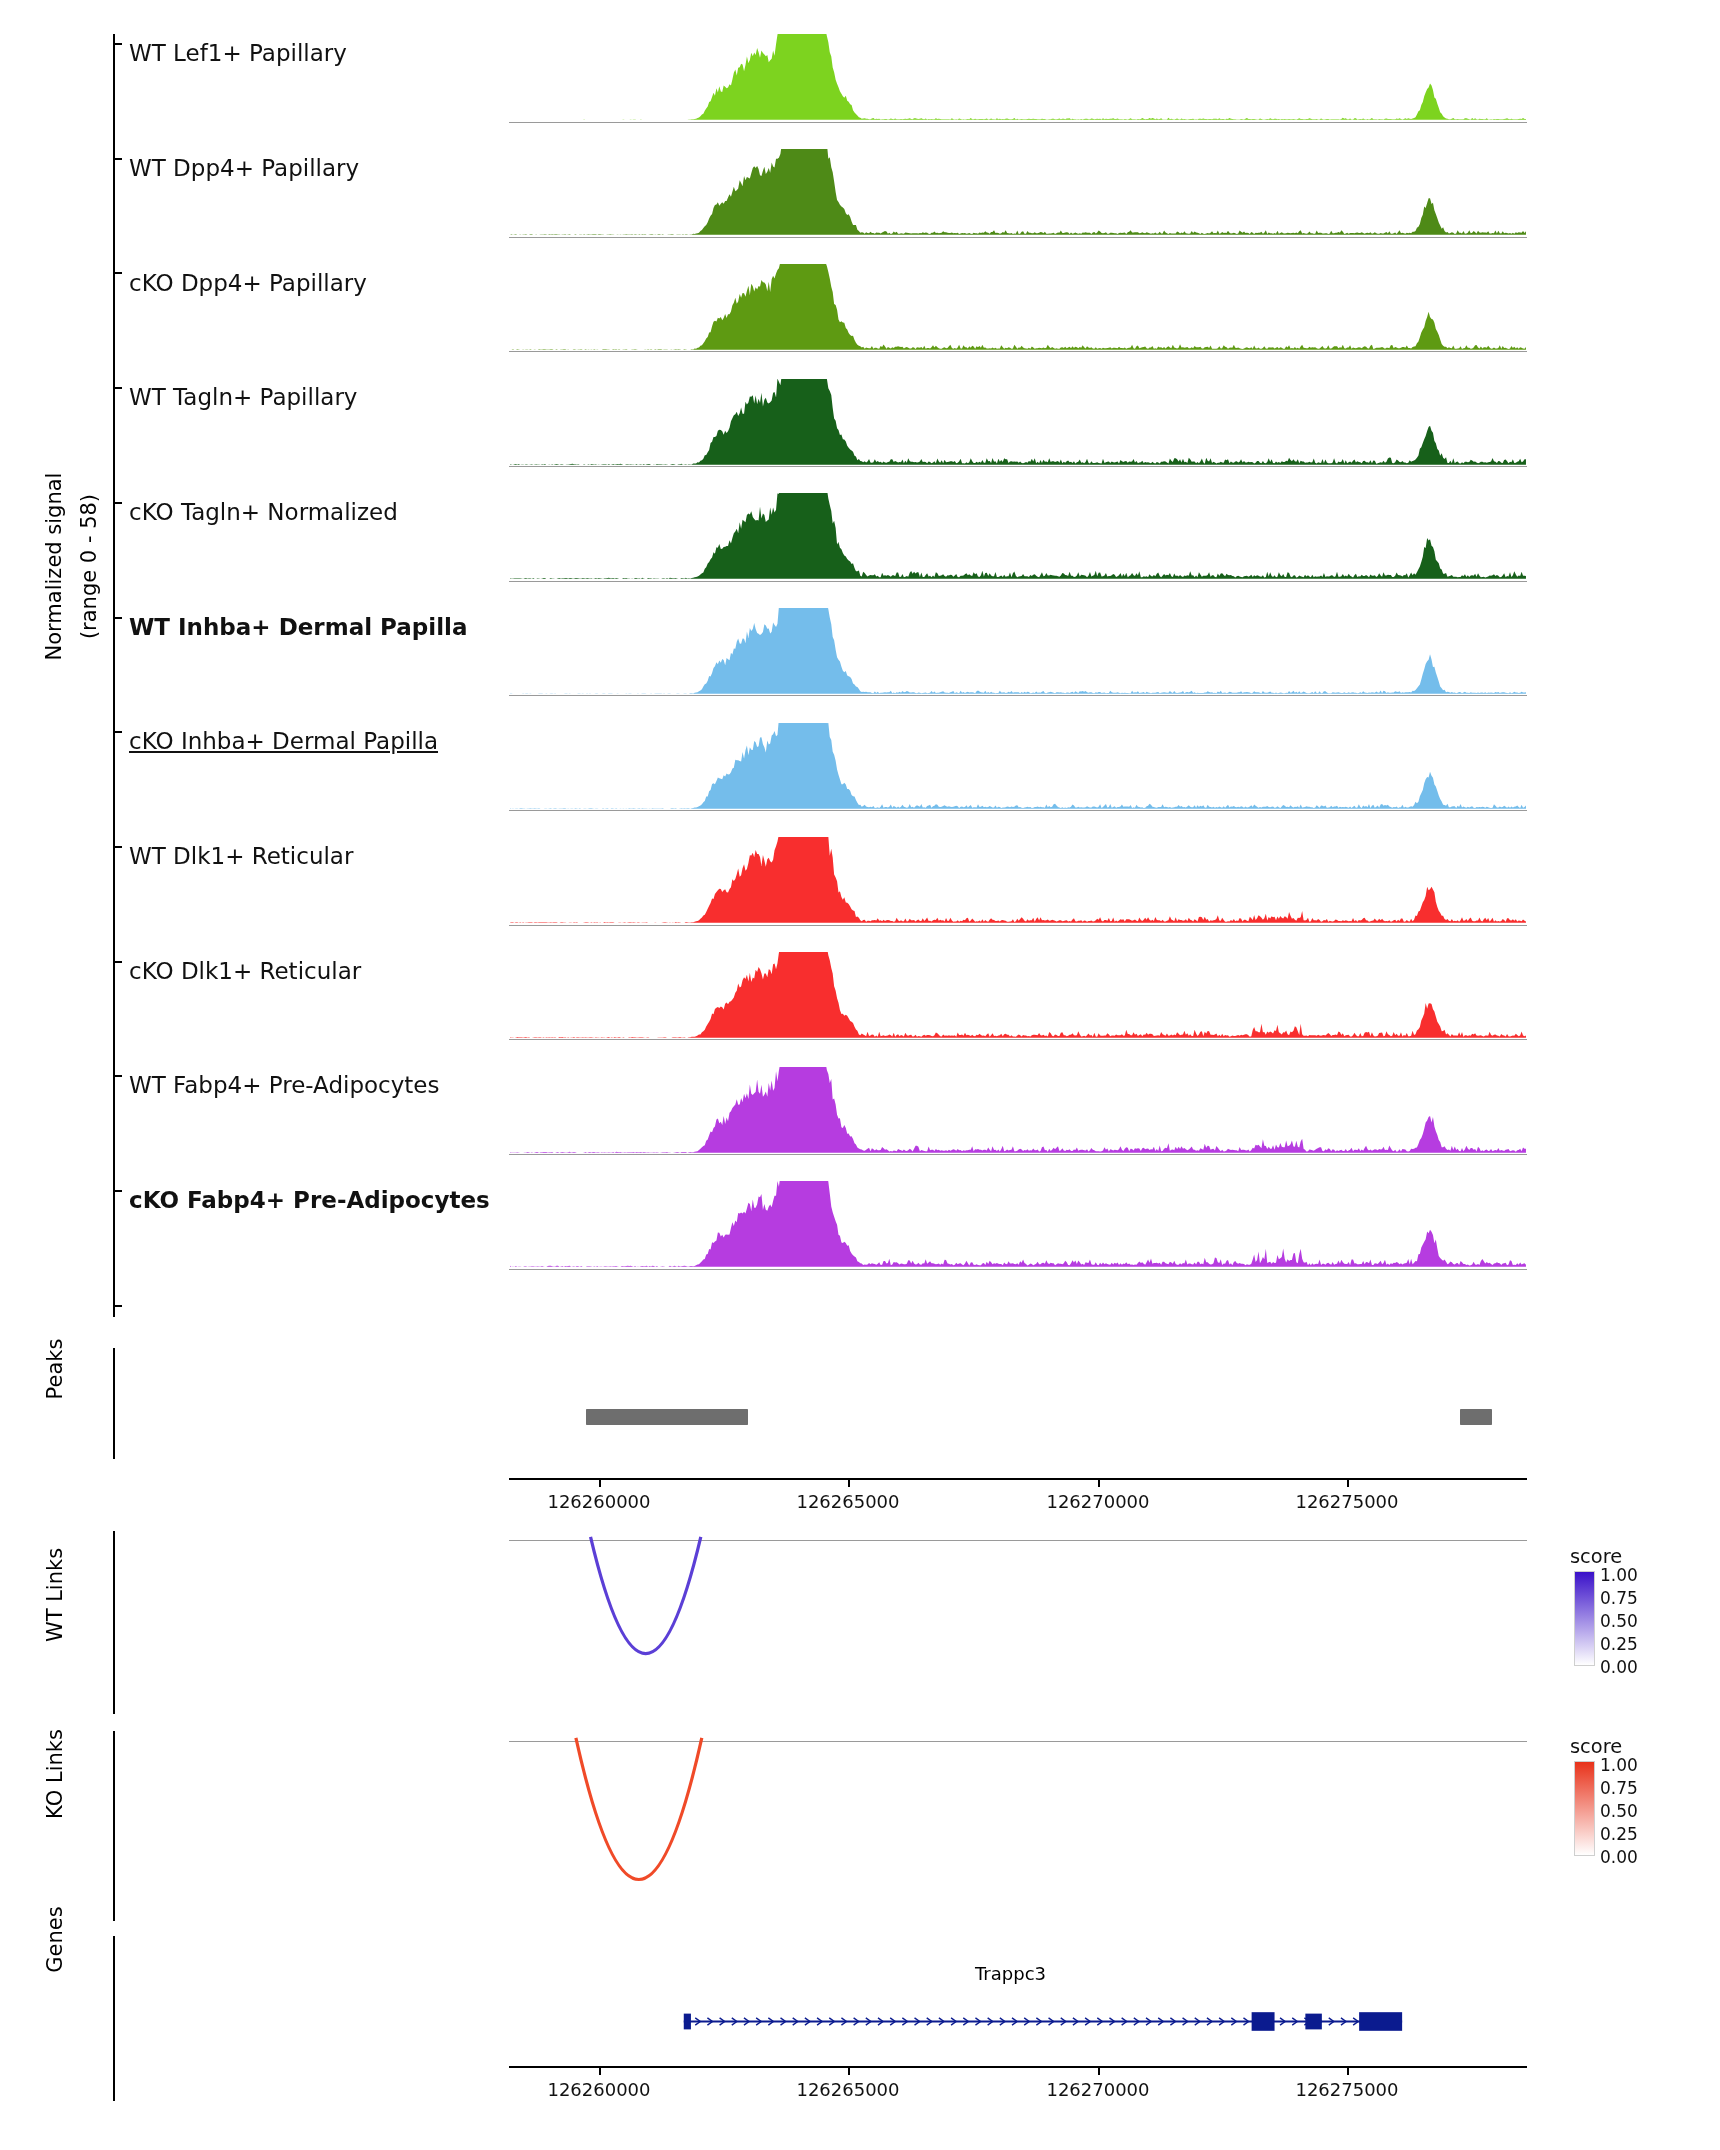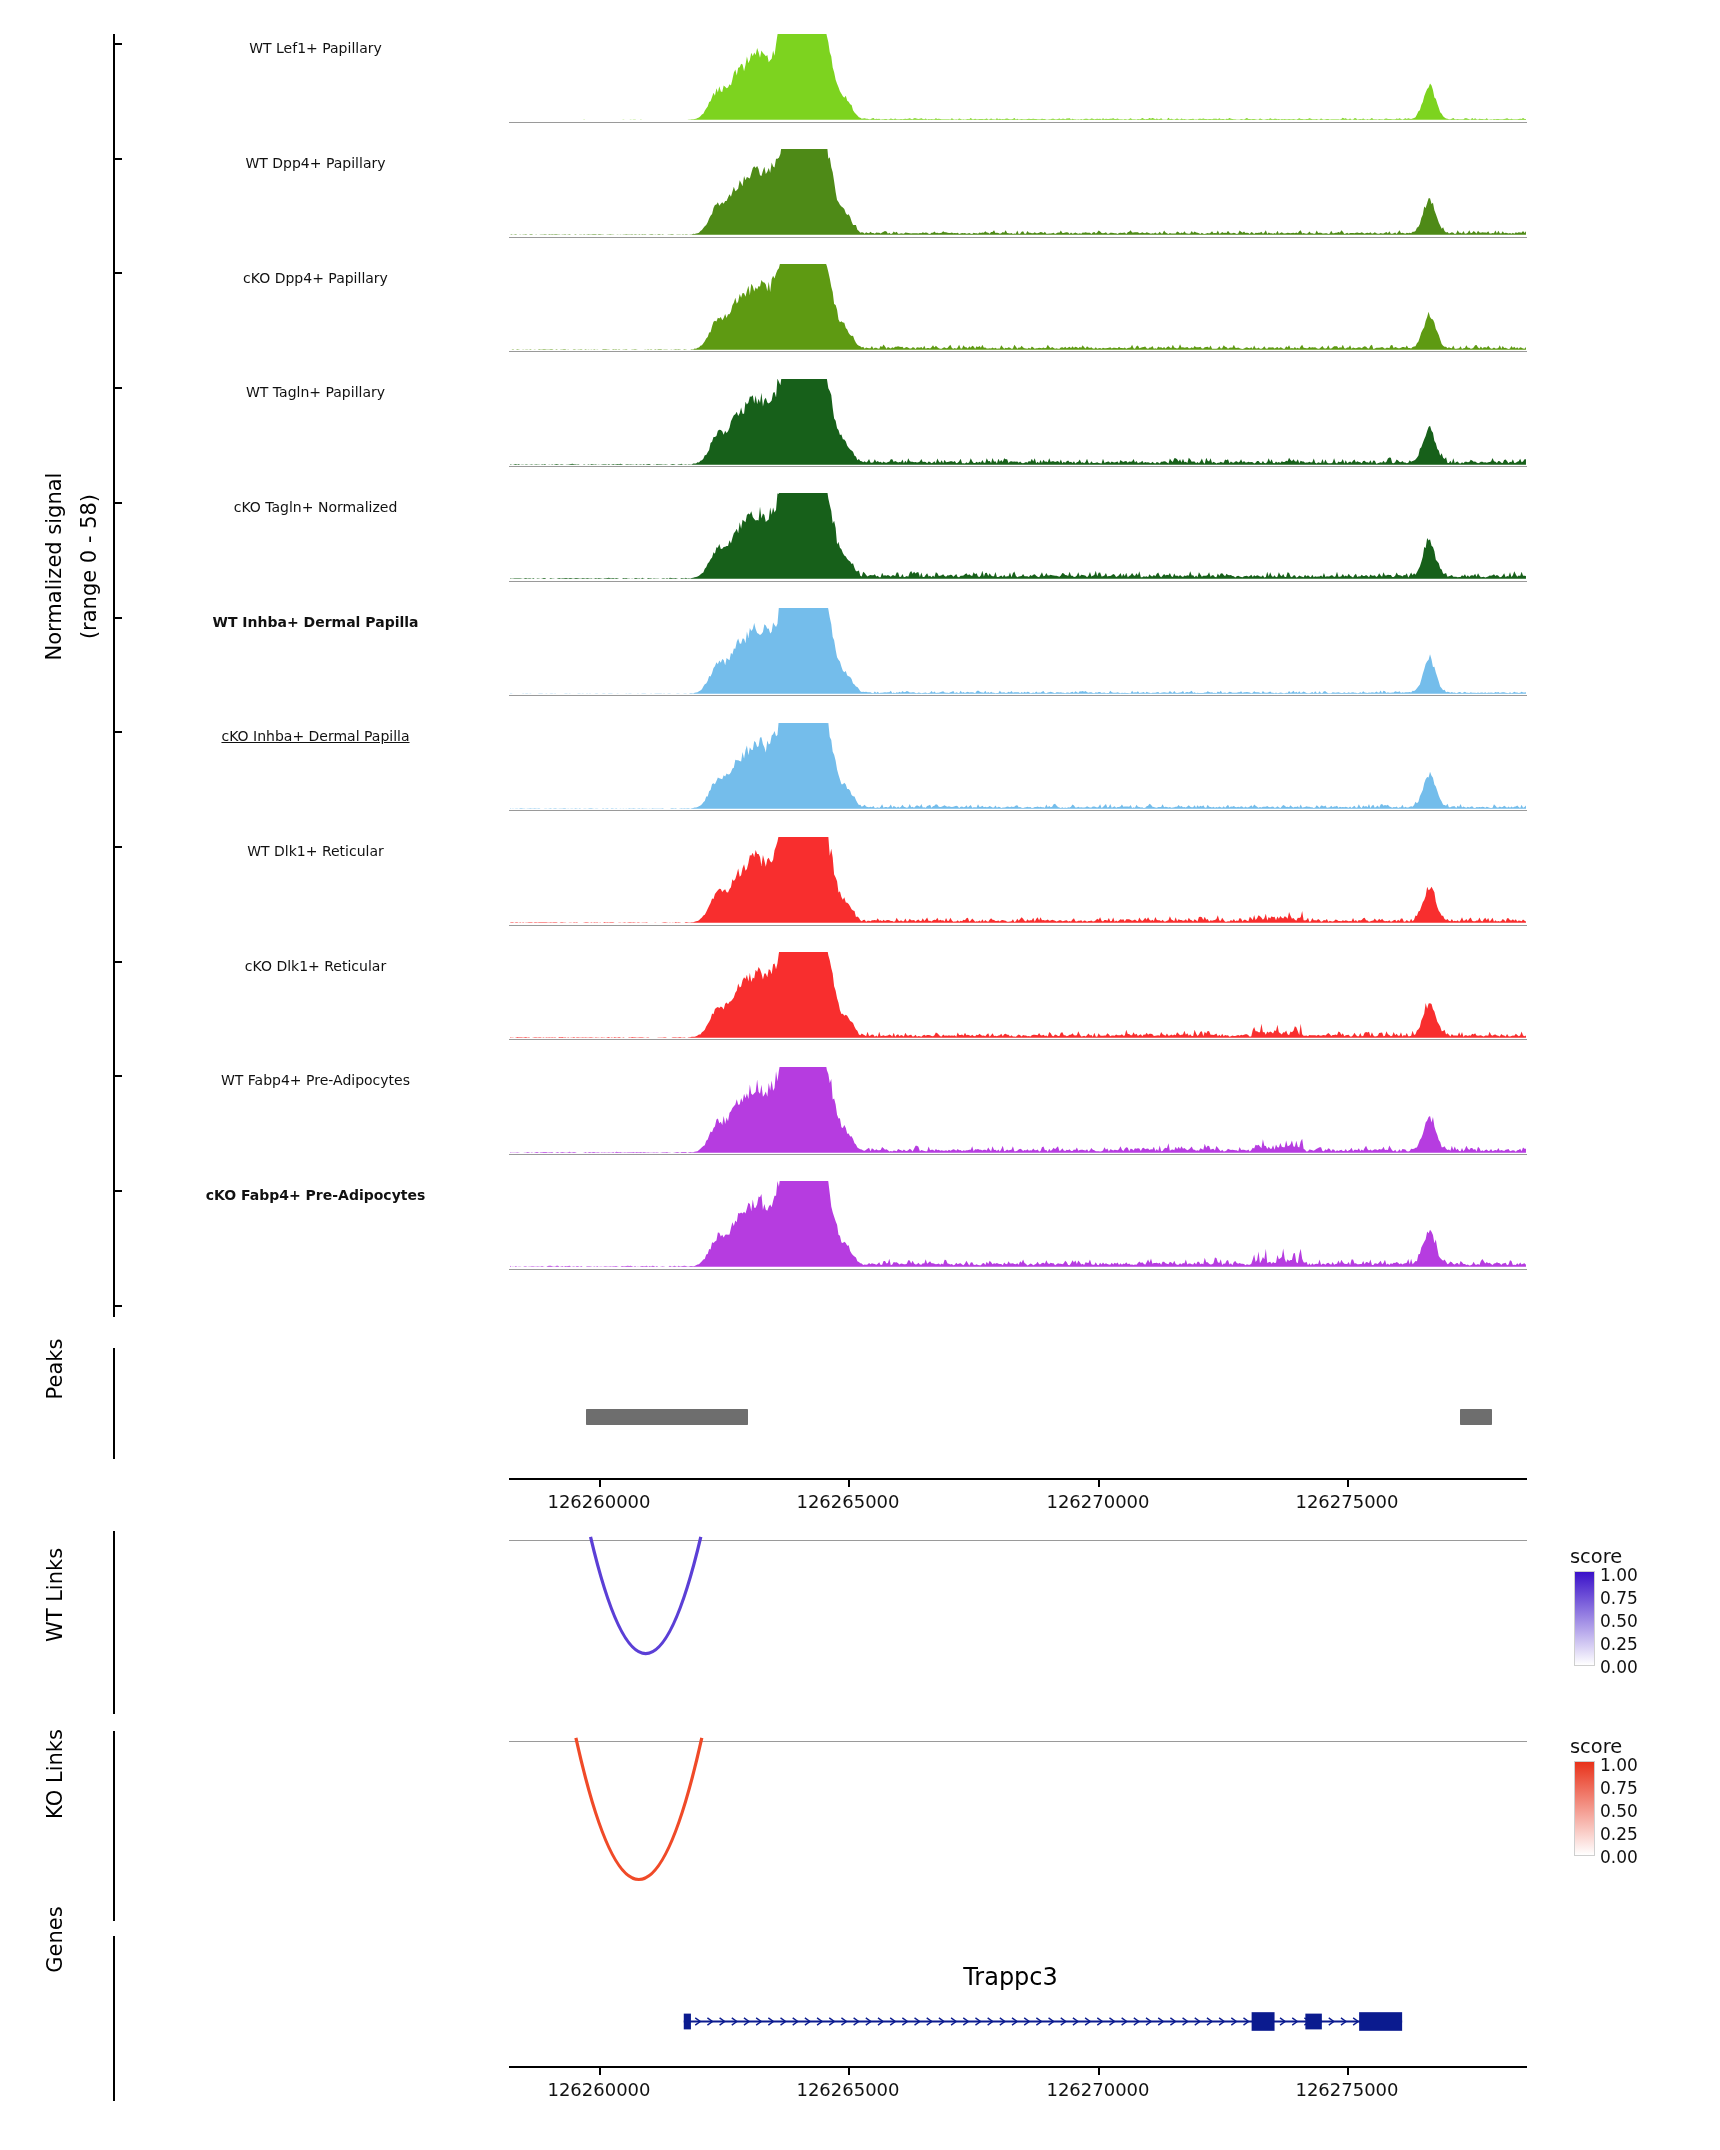--- a/index.html
+++ b/index.html
@@ -3,41 +3,41 @@
 <meta charset="utf-8">
 <style>
   html,body{margin:0;padding:0;background:#ffffff;}
   body{width:1721px;height:2151px;font-family:"DejaVu Sans","Liberation Sans",sans-serif;color:#000;position:relative;overflow:hidden;}
   .root{position:absolute;inset:0;}
 
   
   .vaxis{position:absolute;background:#000;width:2.2px;}
   .tick{position:absolute;background:#000;width:9.3px;height:2.2px;}
   .vtick{position:absolute;background:#000;width:2.2px;height:8.6px;}
-  .rowlabel{position:absolute;font-size:14px;text-align:center;white-space:nowrap;color:#111;}
+  .rowlabel{position:absolute;font-size:23px;text-align:left;white-space:nowrap;color:#111;}
   .baseline{position:absolute;height:1.1px;background:#9a9a9a;}
   .trackwrap{position:absolute;overflow:hidden;}
   .trackwrap svg{display:block;}
 
   
   .sidelabel{position:absolute;transform-origin:0 0;transform:rotate(-90deg);font-size:21px;white-space:nowrap;text-align:center;}
 
   
   .ticklabel{position:absolute;font-size:18px;text-align:center;white-space:nowrap;color:#111;}
 
   
   .peakbar{position:absolute;background:#6e6e6e;height:16px;border-radius:0.7px;}
 
   
   .legend-title{position:absolute;font-size:19.4px;color:#111;}
   .legend-grad{position:absolute;width:18.6px;border:0;}
   .legend-lab{position:absolute;font-size:17px;color:#111;white-space:nowrap;}
 
   
-  .genename{position:absolute;font-size:24px;text-align:center;white-space:nowrap;}
+  .genename{position:absolute;font-size:18px;text-align:center;white-space:nowrap;}
   .axisline{position:absolute;height:2.2px;background:#000;}
   .xlabel{position:absolute;font-size:24px;text-align:center;width:100%;}
 </style>
 </head>
 <body>
 
 <div class="root">
 
   <div class="sidelabel" style="left:42px; top:832px; width:531px;">
     <span>Normalized signal</span>

